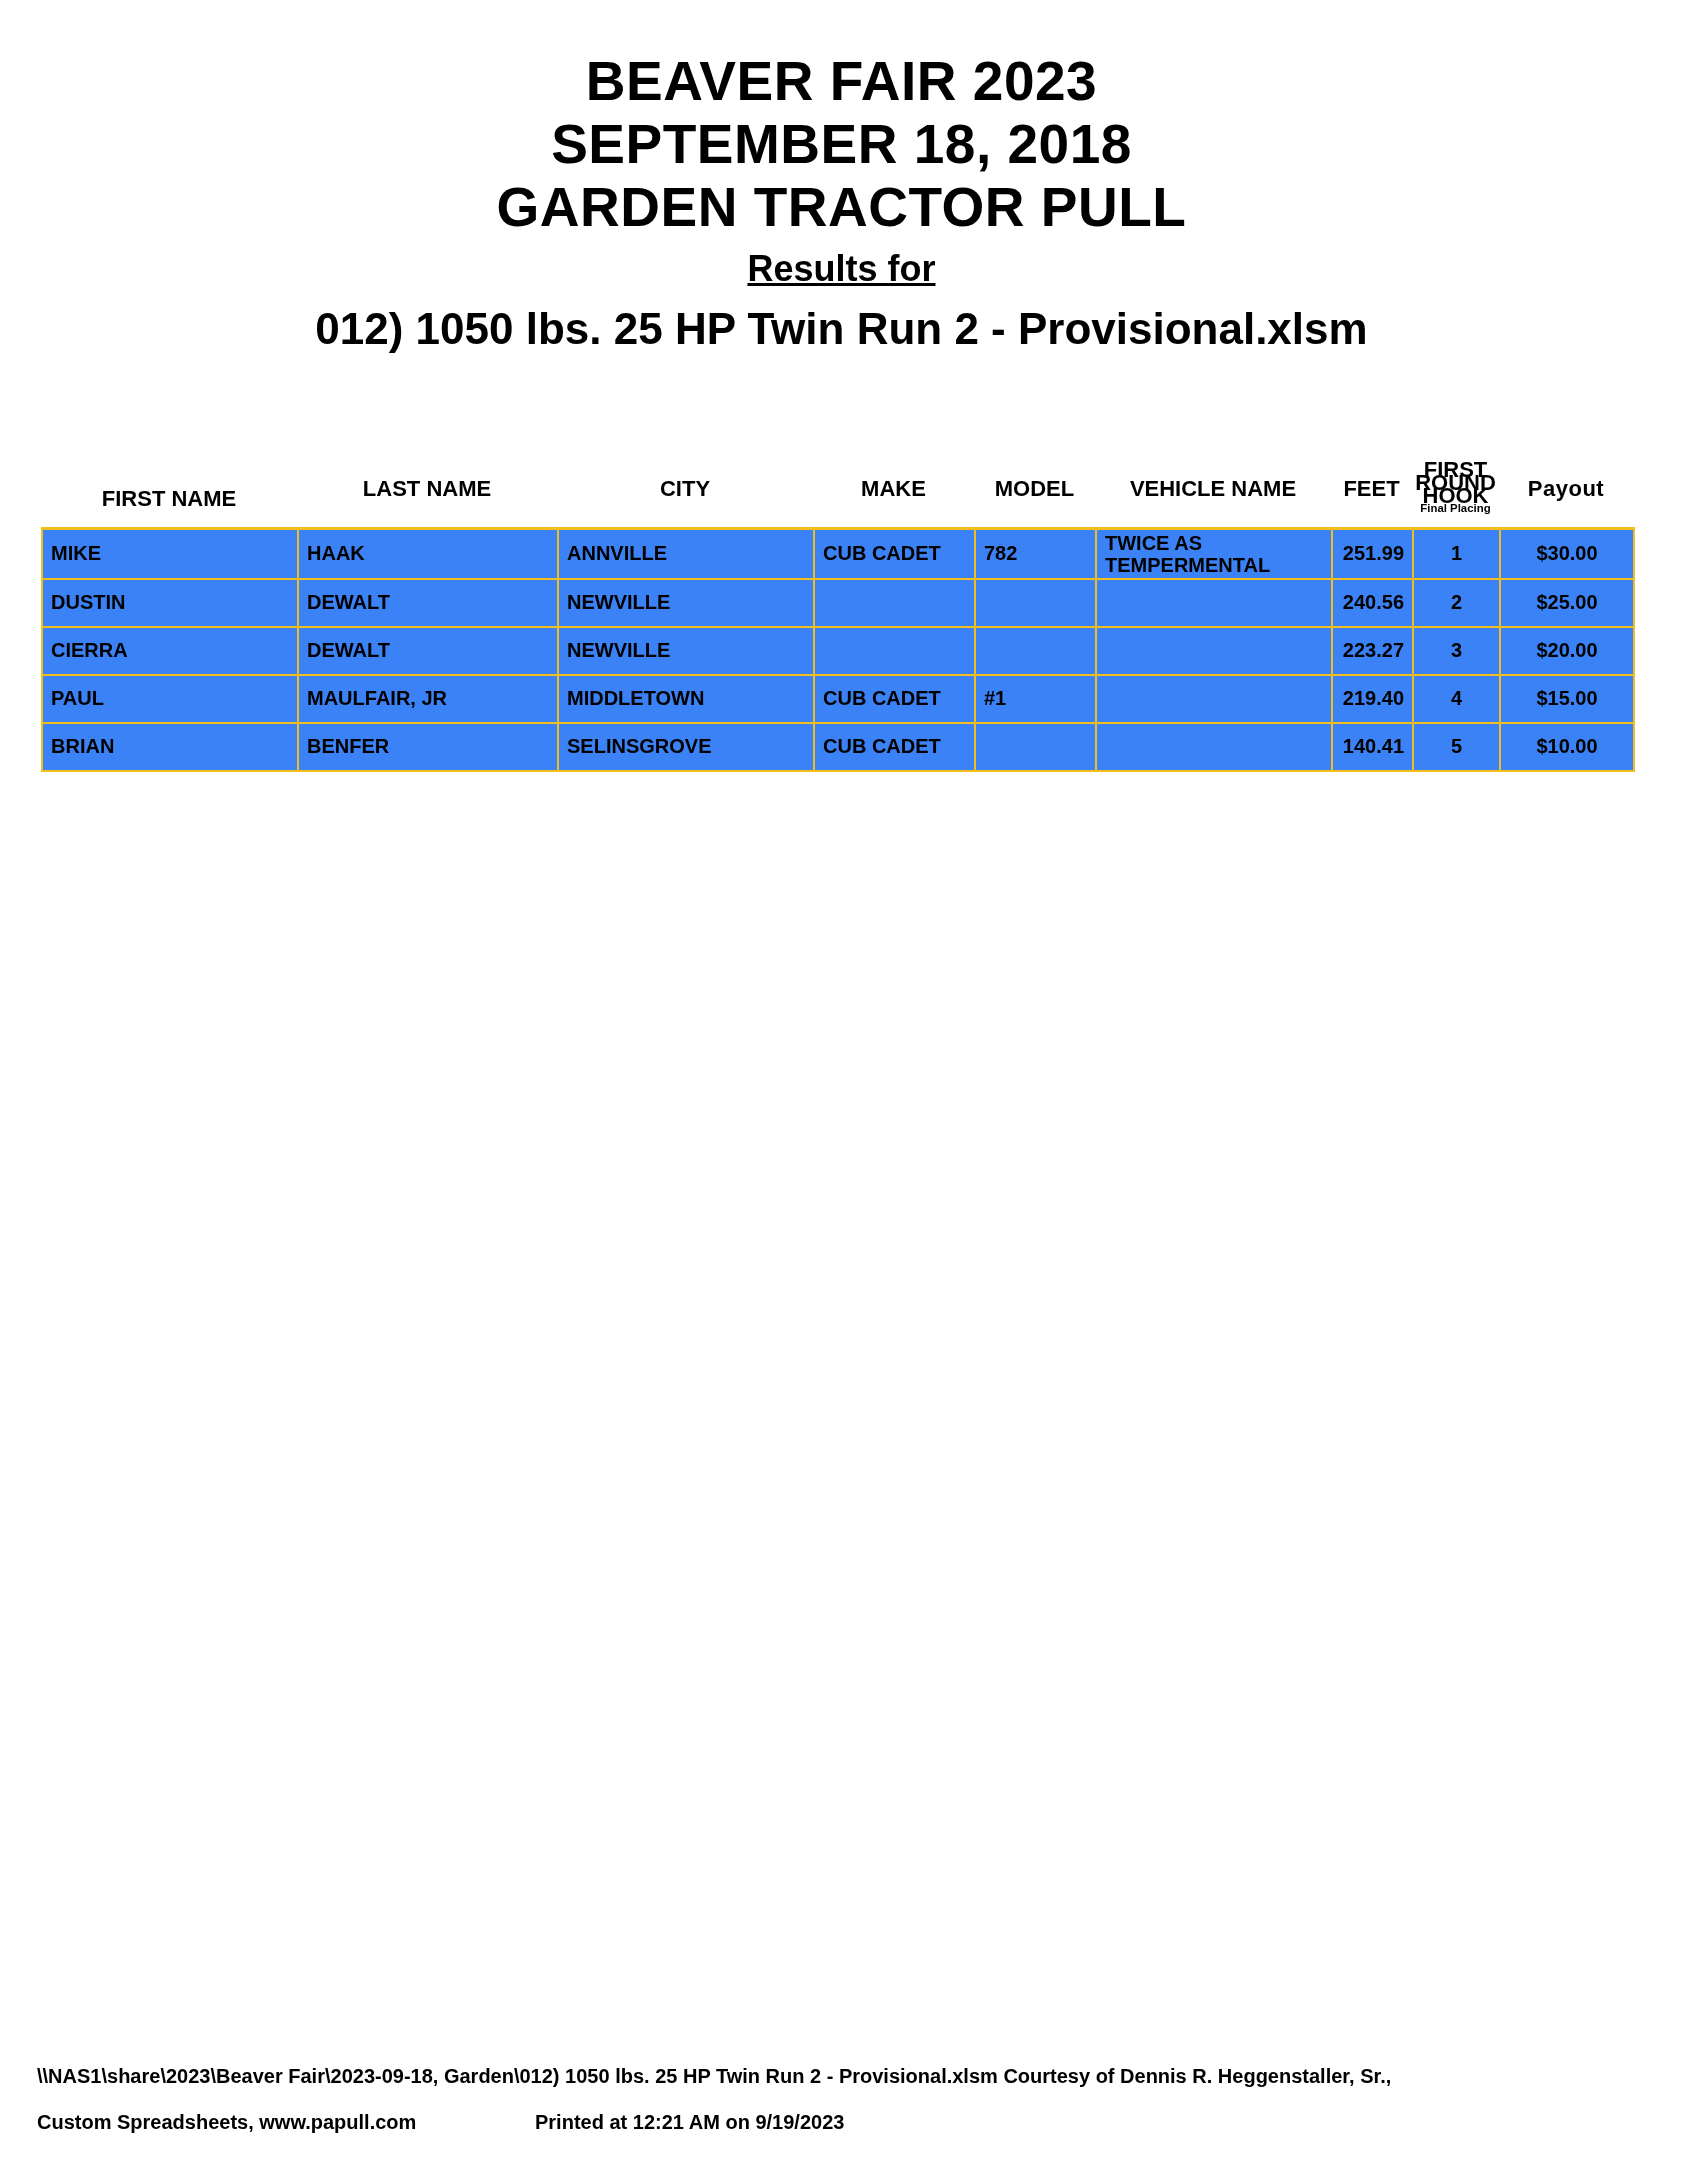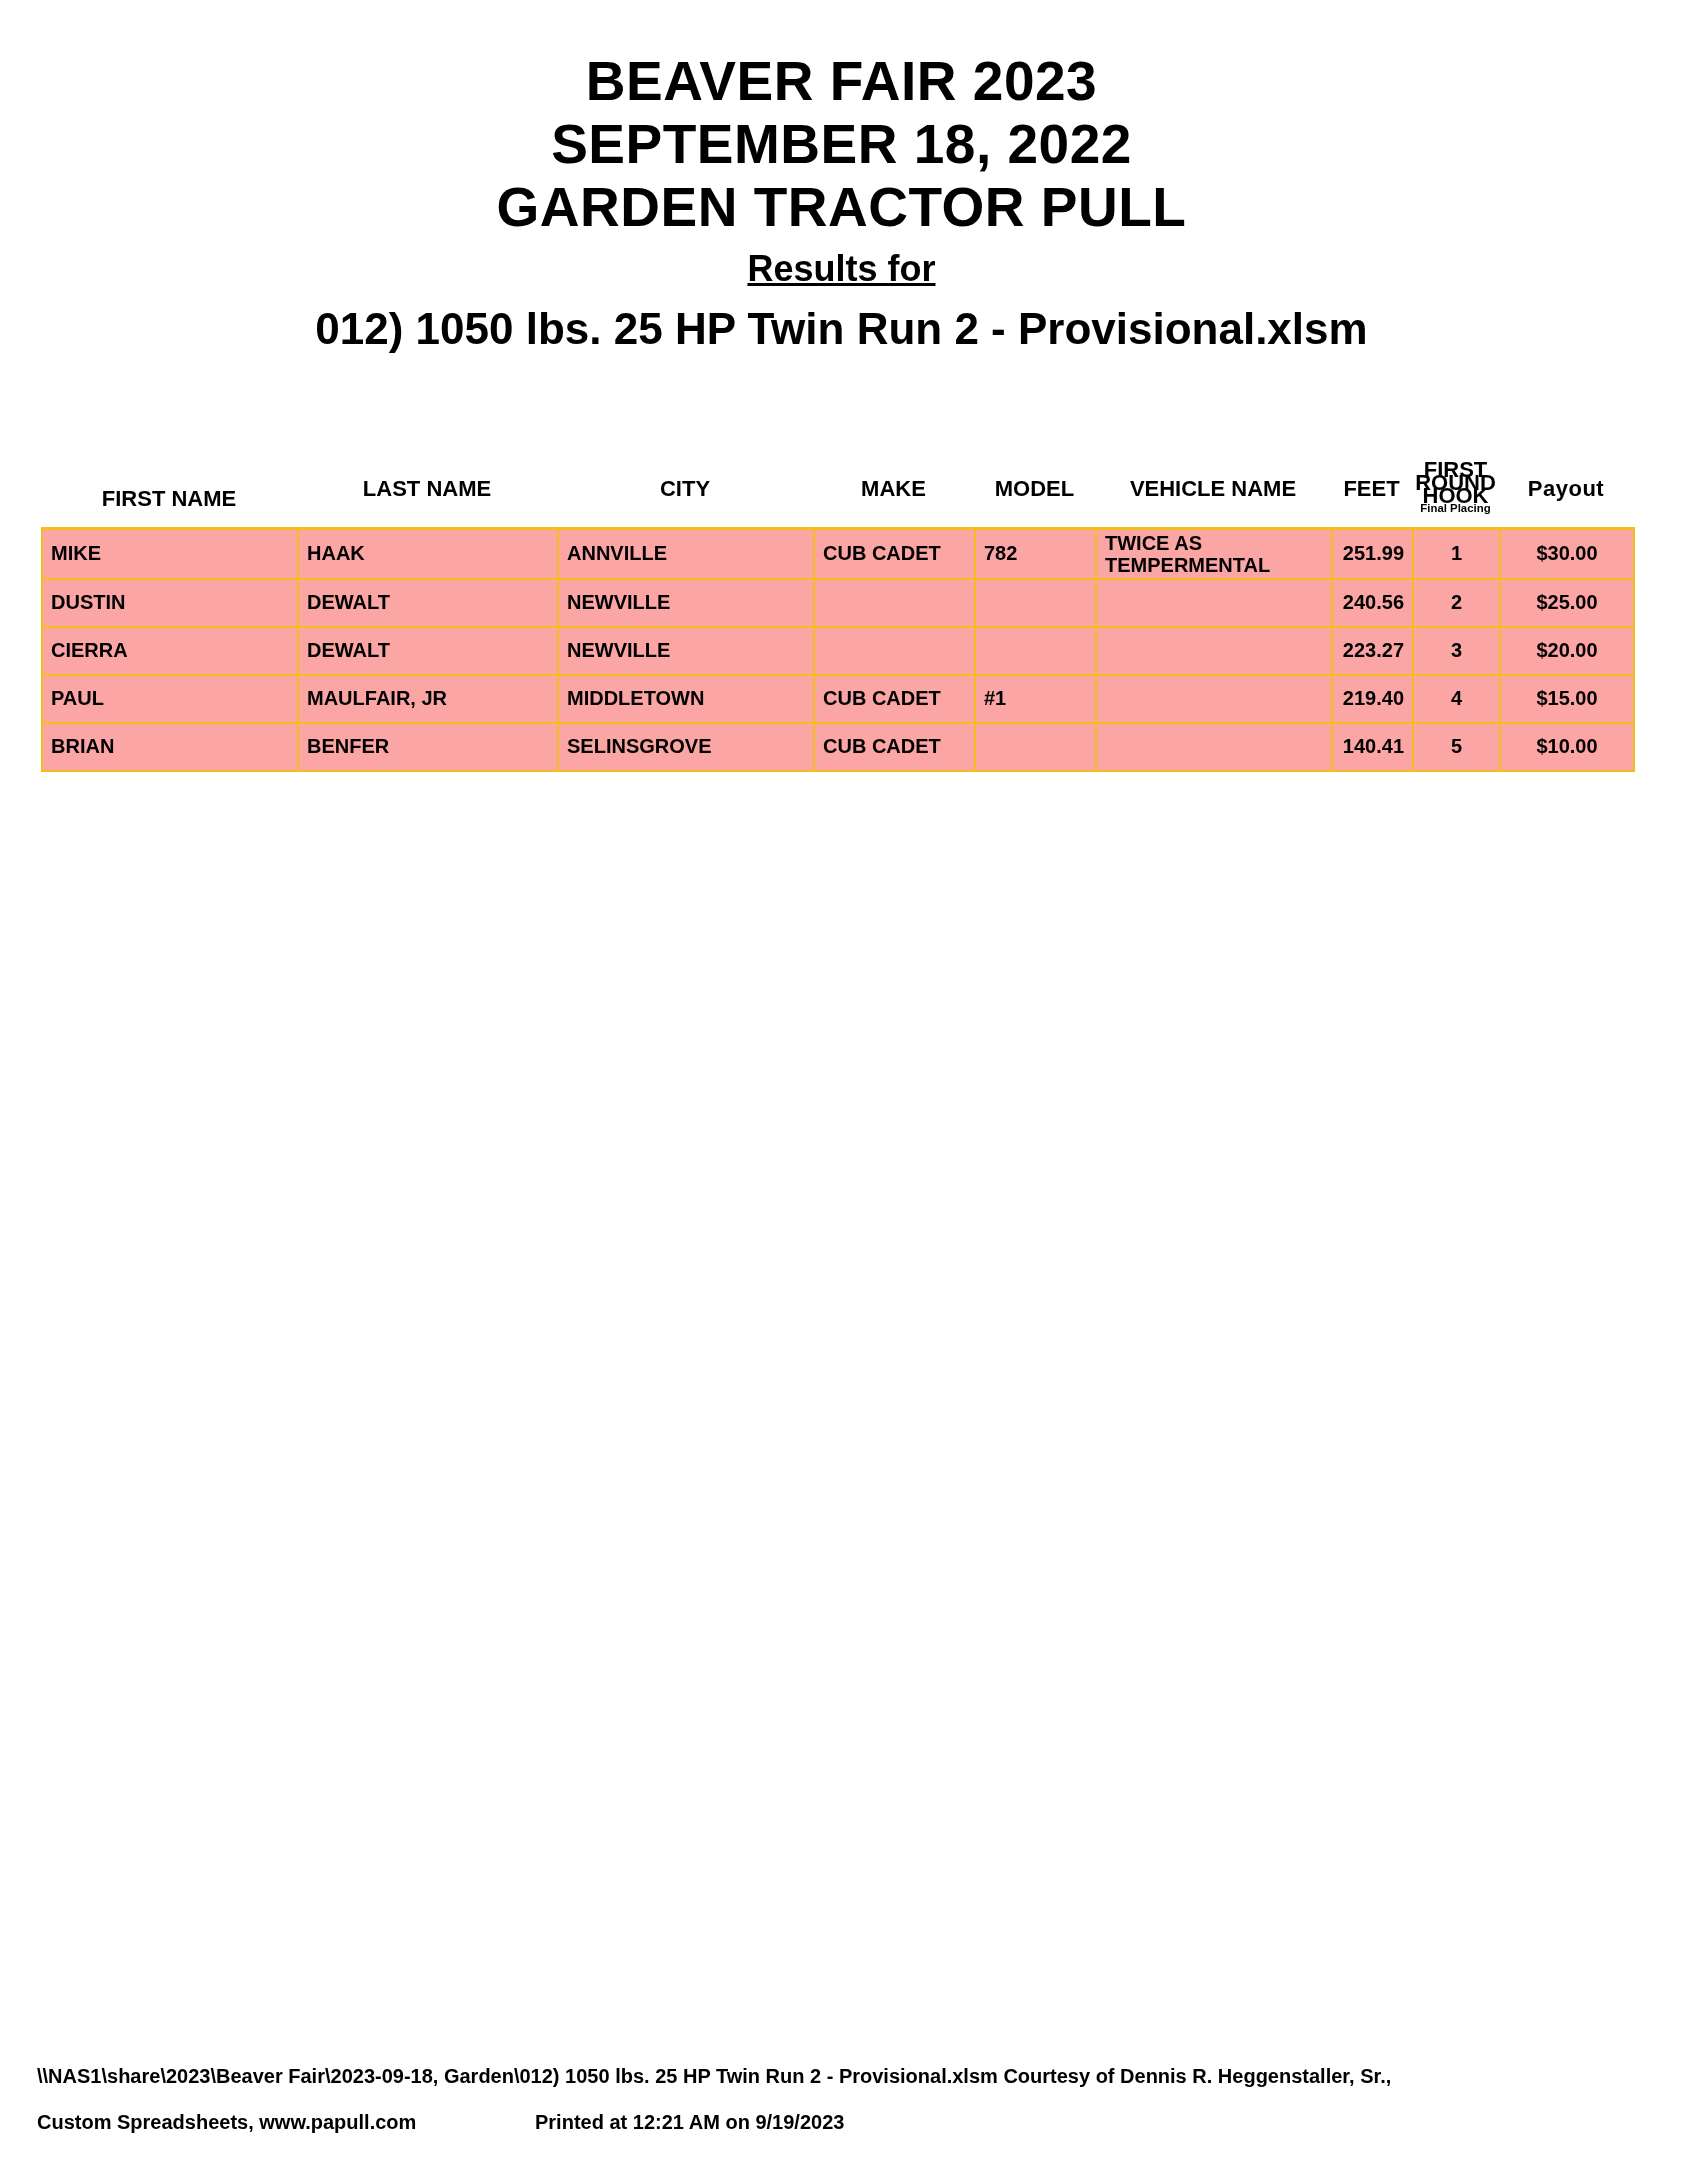--- a/index.html
+++ b/index.html
@@ -32,21 +32,21 @@
 
   
   table.grid {
     position:absolute; left:41px; top:527px;
     width:1593px; table-layout:fixed; border-collapse:collapse;
   }
   table.grid td {
     border:2px solid var(--gold);
     font-size:20px; font-weight:bold;
     height:48px; padding:0 8px; vertical-align:middle;
-    background:#fca5a5; overflow:hidden;
+    background:#3b82f6; overflow:hidden;
   }
   table.grid { border:2px solid var(--gold); border-top-width:3px; }
   table.grid tr.r1 td { height:50px; }
   td.al { text-align:left; }
   td.ar { text-align:right; padding-right:10px; }
   td.ac { text-align:center; }
   td.vehicle { line-height:22px; padding-top:2px; vertical-align:top; }
 
   
   .footer-line1 {
@@ -57,21 +57,21 @@
     position:absolute; left:37px; top:2111px;
     font-size:20px; white-space:nowrap;
   }
   .footer-line2 .fl2-left { display:inline-block; width:498px; }
 </style>
 </head>
 <body style="color: rgb(0, 0, 0); background: rgb(255, 255, 255);">
 
 <div class="titles">
   <div class="t-big">BEAVER FAIR 2023</div>
-  <div class="t-big">SEPTEMBER 18, 2022</div>
+  <div class="t-big">SEPTEMBER 18, 2018</div>
   <div class="t-big">GARDEN TRACTOR PULL</div>
   <div class="t-mid">Results for</div>
   <div class="t-file">012) 1050 lbs. 25 HP Twin Run 2 - Provisional.xlsm</div>
 </div>
 
 <div class="colhead">
   <div class="hc c1">FIRST NAME</div>
   <div class="hc c2">LAST NAME</div>
   <div class="hc c3">CITY</div>
   <div class="hc c4">MAKE</div>

